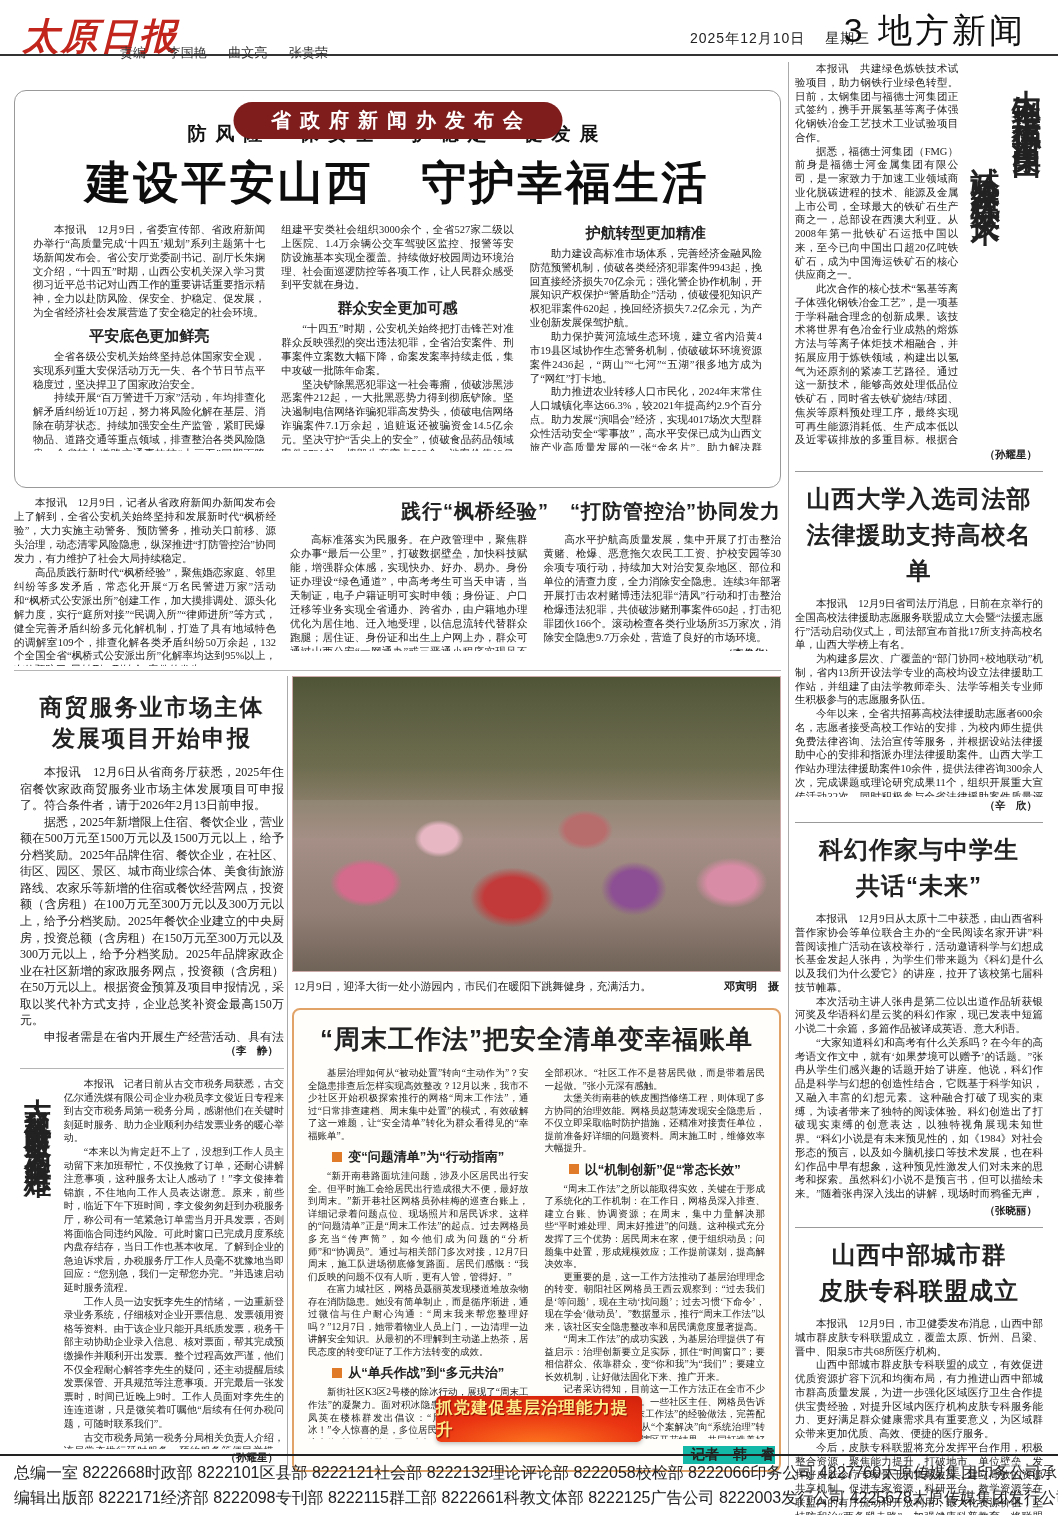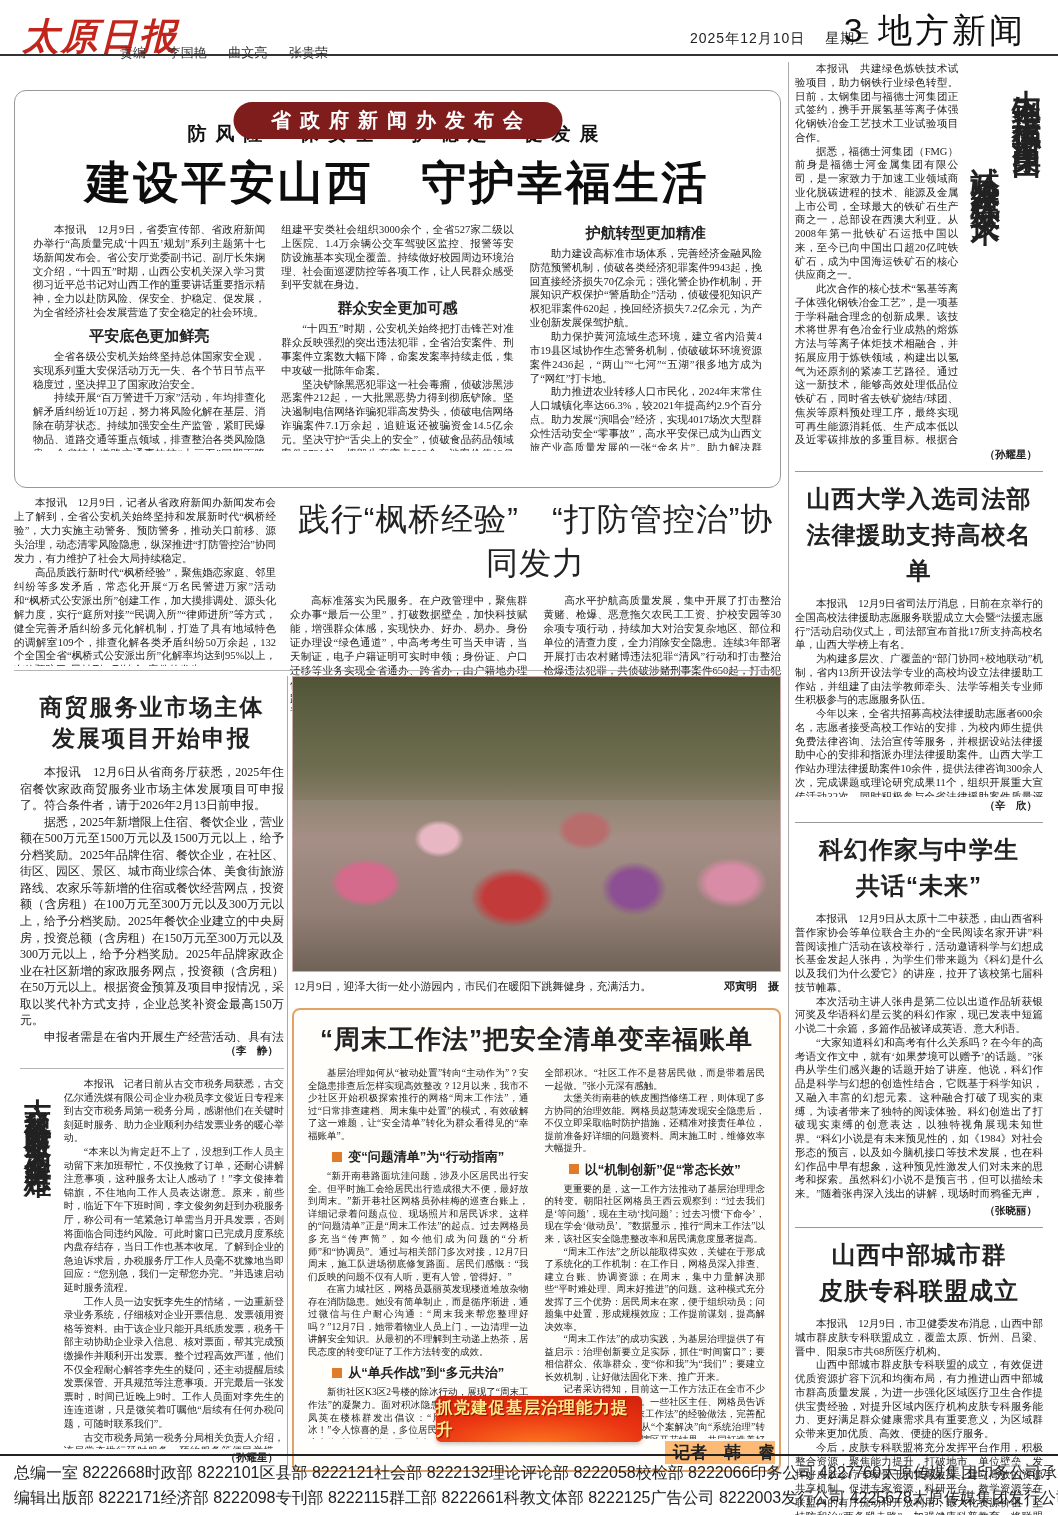--- a/index.html
+++ b/index.html
@@ -32,21 +32,21 @@
               font-family:"Liberation Sans",sans-serif; color:#111; }
   .main-head { text-align:center; margin-top:6px; font-size:45px; font-weight:900; letter-spacing:3px;
                font-family:"Liberation Sans",sans-serif; color:#0d0d0d; }
   .main-cols { display:flex; gap:16px; padding:10px 18px 0; height:238px; overflow:hidden; }
   .main-cols .col { flex:1; font-size:10.5px; line-height:1.32; overflow:hidden; }
 
   
   .fengqiao { position:absolute; left:14px; top:496px; width:767px; height:170px; display:flex; gap:14px; }
   .fq-left { width:262px; font-size:10.5px; line-height:1.33; overflow:hidden; }
   .fq-right { flex:1; }
-  .fq-head { text-align:center; font-size:32px; font-weight:400; letter-spacing:1px; font-family:"Liberation Sans",sans-serif; margin:2px 0 8px; }
+  .fq-head { text-align:right; font-size:20px; font-weight:700; letter-spacing:1px; font-family:"Liberation Sans",sans-serif; margin:2px 0 8px; }
   .fq-cols { display:flex; gap:16px; height:118px; overflow:hidden; }
   .fq-cols .col { flex:1; font-size:10.5px; line-height:1.33; }
 
   
   .left-col { position:absolute; left:20px; top:684px; width:264px; height:792px; }
   .sm-head { text-align:center; font-size:23px; font-weight:900; letter-spacing:2px; line-height:1.35;
              font-family:"Liberation Sans",sans-serif; margin:8px 0 10px; }
   .sm-body { font-size:12px; line-height:1.38; height:278px; overflow:hidden; }
   .lc-div { border-top:1px solid #b5b5b5; margin:10px 0 8px; }
   .gujiao { display:flex; gap:10px; height:388px; }
@@ -78,21 +78,21 @@
   .wk-cols { display:flex; gap:16px; height:372px; overflow:hidden; position:relative; }
   .wk-cols .col { flex:1; font-size:9.5px; line-height:1.32; overflow:hidden; }
   .wk-sub { display:flex; align-items:center; justify-content:center; gap:6px; font-weight:bold;
             font-family:"Liberation Sans",sans-serif; font-size:13px; margin:6px 0 5px; }
   .wk-sq { width:10px; height:10px; background:#e07b2a; display:inline-block; }
   .wk-banner { position:absolute; left:142px; top:386px; width:206px; height:46px; border-radius:5px;
       background:radial-gradient(120% 160% at 50% 110%, #ff7a1f 0%, #ea3412 45%, #c31708 100%);
       color:#ffec86; font-family:"Liberation Sans",sans-serif; font-weight:900; font-size:16.5px;
       display:flex; align-items:center; justify-content:center; letter-spacing:1px;
       text-shadow:1px 1px 1px rgba(120,0,0,.8); box-shadow:0 2px 4px rgba(0,0,0,.25); }
-  .wk-byline { position:absolute; right:4px; bottom:6px; font-weight:bold; font-size:17px; background:#fdba74; padding-left:8px; }
+  .wk-byline { position:absolute; right:4px; bottom:6px; font-weight:bold; font-size:14px; background:#14b8a6; padding-left:8px; }
 
   
   .right-col { position:absolute; left:795px; top:62px; width:248px; }
   .rc-sep { border-top:1px solid #999; margin:9px 0; }
   .taigang-body { font-size:10.5px; line-height:1.31; height:384px; overflow:hidden; }
   .tg-vhead { float:right; margin:4px 0 8px 10px; height:372px; display:flex; flex-direction:row-reverse; gap:8px; }
   .tg-vhead .vline { writing-mode:vertical-rl; font-size:29px; font-weight:900; letter-spacing:7px;
                      font-family:"Liberation Sans",sans-serif; line-height:1.15; }
   .tg-vhead .vline.l2 { margin-top:78px; }
   .rc-head { text-align:center; font-size:24px; font-weight:900; letter-spacing:1px; line-height:1.5;
@@ -226,22 +226,22 @@
         </div>
         <p>新街社区K3区2号楼的除冰行动，展现了“周末工作法”的凝聚力。面对积冰隐患，网格员张小元、高凤英在楼栋群发出倡议：“周末咱们自己动手清冰！”令人惊喜的是，多位居民踊跃报名。12月7日，这支临时组建的队伍用一上午时间清除了</p>
       </div>
       <div class="col">
         <p style="text-indent:0">全部积冰。“社区工作不是替居民做，而是带着居民一起做。”张小元深有感触。</p>
         <p>太堡关街南巷的铁皮围挡修缮工程，则体现了多方协同的治理效能。网格员赵慧涛发现安全隐患后，不仅立即采取临时防护措施，还精准对接责任单位，提前准备好详细的问题资料。周末施工时，维修效率大幅提升。</p>
         <div class="wk-sub">
           <span class="wk-sq"></span>
           <span>以“机制创新”促“常态长效”</span>
         </div>
+        <p>“周末工作法”之所以能取得实效，关键在于形成了系统化的工作机制：在工作日，网格员深入排查、建立台账、协调资源；在周末，集中力量解决那些“平时难处理、周末好推进”的问题。这种模式充分发挥了三个优势：居民周末在家，便于组织动员；问题集中处置，形成规模效应；工作提前谋划，提高解决效率。</p>
         <p>更重要的是，这一工作方法推动了基层治理理念的转变。朝阳社区网格员王西云观察到：“过去我们是‘等问题’，现在主动‘找问题’；过去习惯‘下命令’，现在学会‘做动员’。”数据显示，推行“周末工作法”以来，该社区安全隐患整改率和居民满意度显著提高。</p>
-        <p>“周末工作法”之所以能取得实效，关键在于形成了系统化的工作机制：在工作日，网格员深入排查、建立台账、协调资源；在周末，集中力量解决那些“平时难处理、周末好推进”的问题。这种模式充分发挥了三个优势：居民周末在家，便于组织动员；问题集中处置，形成规模效应；工作提前谋划，提高解决效率。</p>
         <p>“周末工作法”的成功实践，为基层治理提供了有益启示：治理创新要立足实际，抓住“时间窗口”；要相信群众、依靠群众，变“你和我”为“我们”；要建立长效机制，让好做法固化下来、推广开来。</p>
         <p>记者采访得知，目前这一工作方法正在全市不少社区试行、推广和深化。一些社区主任、网格员告诉记者，将总结提炼“周末工作法”的经验做法，完善配套制度，推动基层治理从“个案解决”向“系统治理”转变，让更多治理创新在辖区开花结果，共同打造美好生活。</p>
       </div>
     </div>
     <div class="wk-banner">抓党建促基层治理能力提升</div>
     <div class="wk-byline">记者　韩　睿</div>
   </div>
 
   <div class="right-col">
     <div>

